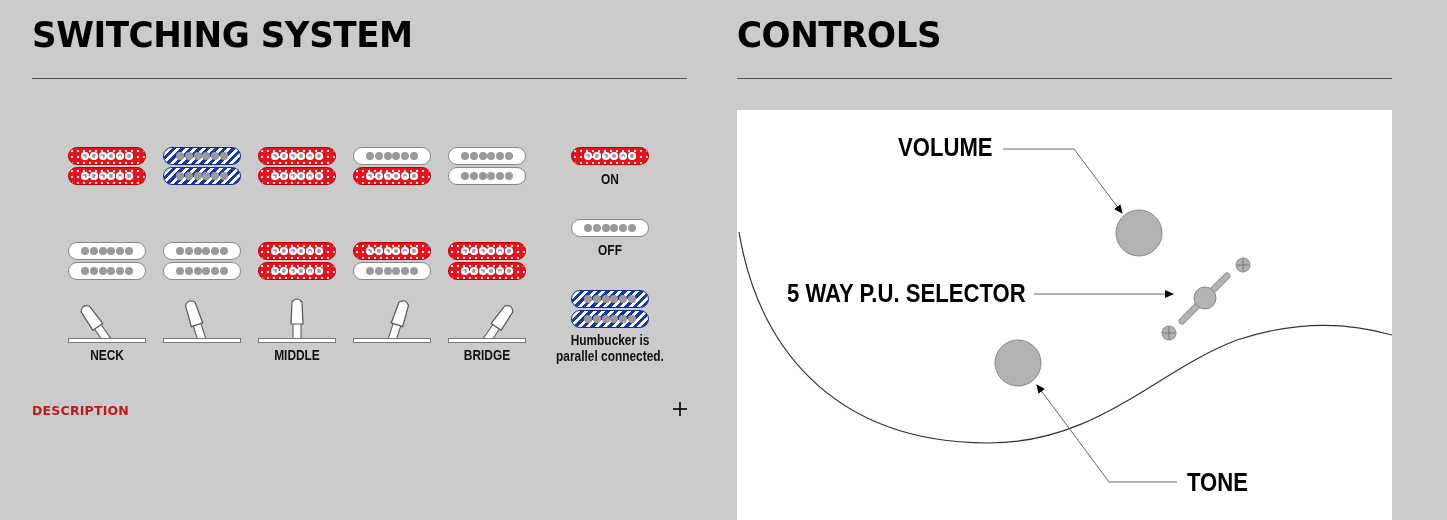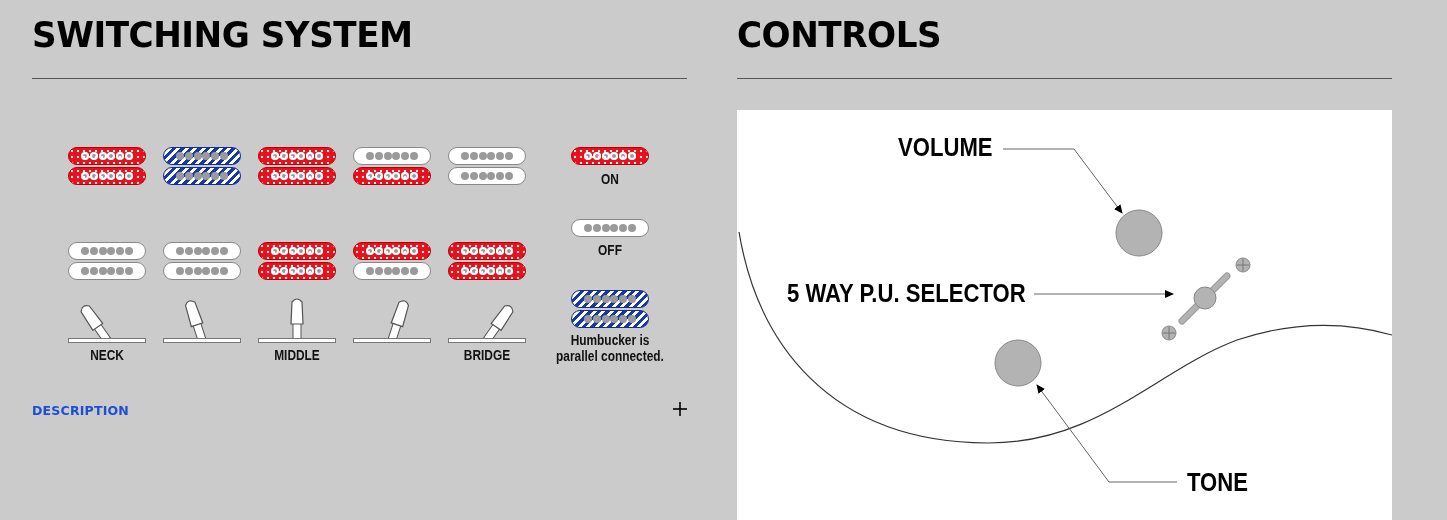--- a/index.html
+++ b/index.html
@@ -13,21 +13,21 @@
   .coil.on { background:#e8101c; border:1px solid #b00; }
   .coil.par { background:repeating-linear-gradient(135deg,#1838a8 0 3px,#ffffff 3px 6px); border:1px solid #12308a; }
   .coil .dots { position:absolute; left:12px; right:12px; top:4px; height:9px; display:flex; justify-content:space-between; }
   .coil .dot { width:8px; height:8px; border-radius:50%; background:#9a9a9a; }
   .coil.on .dot { background:#9a9a9a; box-shadow:0 0 0 2px #fff inset; background-clip:content-box; }
   .coil.on::after { content:""; position:absolute; inset:0; border-radius:9px;
         background-image:radial-gradient(circle,#fff 1.2px,transparent 1.6px); background-size:6px 6px; opacity:.9; }
   .lbl { position:absolute; font-family:"Liberation Sans", sans-serif; font-weight:bold; color:#111;
          font-size:14px; transform:scaleX(0.85); transform-origin:center; text-align:center; }
   .switch-base { position:absolute; width:78px; height:5px; background:#fff; border:1px solid #777; box-sizing:border-box; }
-  .desc { position:absolute; left:32px; top:403px; font-size:12.5px; font-weight:bold; color:#1d4ed8; letter-spacing:0.2px; }
+  .desc { position:absolute; left:32px; top:403px; font-size:12.5px; font-weight:bold; color:#b91c1c; letter-spacing:0.2px; }
   .plus { position:absolute; left:671px; top:400px; width:18px; height:18px; cursor:pointer; }
   .panel { position:absolute; left:737px; top:110px; width:655px; height:410px; background:#fff; overflow:hidden; }
   .clabel { position:absolute; font-family:"Liberation Sans", sans-serif; font-weight:bold; font-size:26px; color:#000;
             transform:scaleX(0.85); transform-origin:left; white-space:nowrap; }
 </style>
 </head>
 <body>
 
 <h1 class="h1" style="left:32px;">SWITCHING SYSTEM</h1>
 <div class="rule" style="left:32px;width:655px;"></div>

